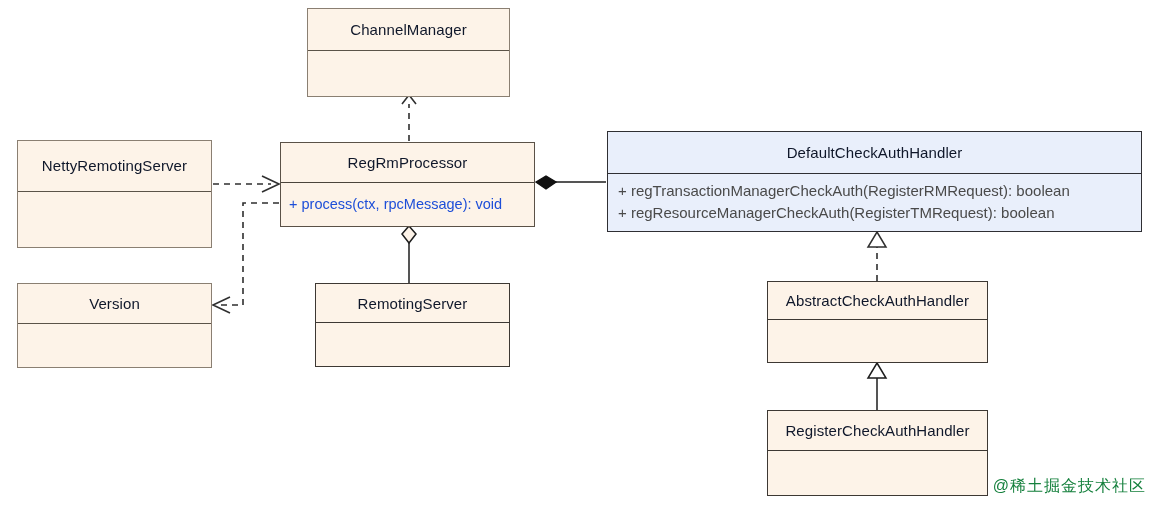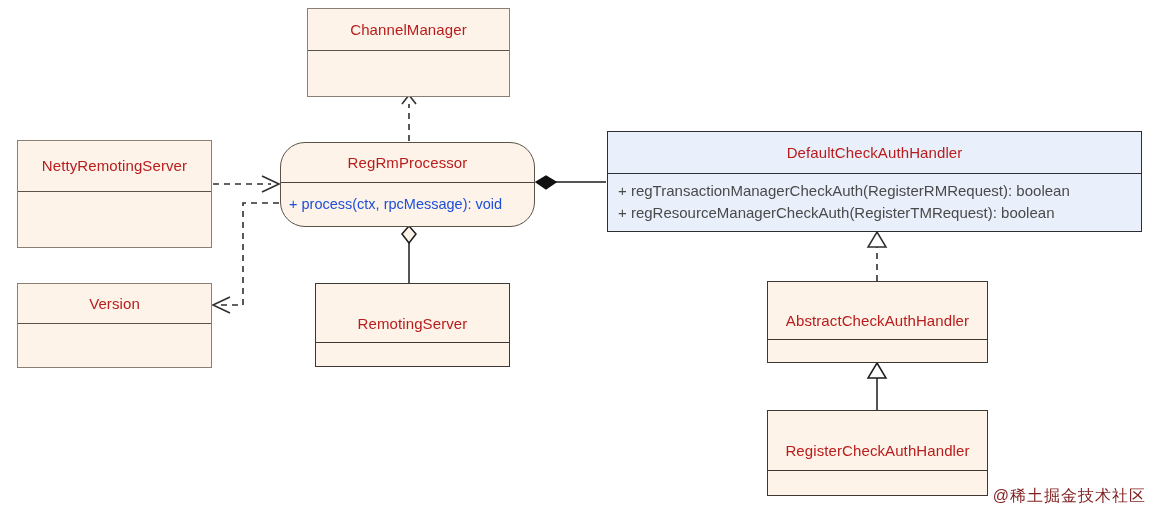--- a/index.html
+++ b/index.html
@@ -4,46 +4,46 @@
 <style>
   html,body{margin:0;padding:0;background:#ffffff;}
   body{width:1154px;height:509px;position:relative;overflow:hidden;
        font-family:"Liberation Sans","DejaVu Sans",sans-serif;}
   #canvas{position:absolute;left:0;top:0;width:1154px;height:509px;}
   svg.edges{position:absolute;left:0;top:0;width:1154px;height:509px;pointer-events:none;}
 
   .uml-class{position:absolute;box-sizing:border-box;display:flex;flex-direction:column;}
   .uml-class .title-band{
      box-sizing:border-box;display:flex;align-items:center;justify-content:center;
-     font-size:15px;color:#b91c1c;letter-spacing:.1px;white-space:nowrap;}
+     font-size:15px;color:#0f172a;letter-spacing:.1px;white-space:nowrap;}
   .uml-class .members-band{box-sizing:border-box;display:flex;flex-direction:column;
      justify-content:center;}
   .uml-class .member{font-size:14.5px;color:#1d4ed8;white-space:nowrap;padding-left:8px;
      line-height:1.45;}
 
   
   .cream{background:#fdf3e8;border:1.6px solid #8a7f72;}
   .cream .title-band{border-bottom:1.6px solid #5b5348;height:48%;}
   .cream .members-band{flex:1;}
 
   .cream-dark{background:#fdf3e8;border:1.6px solid #5a5147;}
   .cream-dark .title-band{border-bottom:1.6px solid #4a443b;height:48%;}
   .cream-dark .members-band{flex:1;}
 
   .cream-thin{background:#fdf3e8;border:1.4px solid #3d3833;}
-  .cream-thin .title-band{border-bottom:1.4px solid #3d3833;height:48%;margin-top:20px;}
+  .cream-thin .title-band{border-bottom:1.4px solid #3d3833;height:48%;}
   .cream-thin .members-band{flex:1;}
 
   
   .blue{background:#e9effb;border:1.5px solid #2f2f33;}
   .blue .title-band{border-bottom:1.5px solid #2f2f33;height:42%;}
   .blue .members-band{flex:1;justify-content:center;}
   .blue .member{font-size:15px;color:#4a4a4a;padding-left:10px;line-height:1.5;}
 
-  .watermark{position:absolute;right:8px;bottom:2px;font-size:16px;color:#7f1d1d;
+  .watermark{position:absolute;right:8px;bottom:12px;font-size:16px;color:#15803d;
      letter-spacing:1px;white-space:nowrap;}
 </style>
 </head>
 <body>
 
 <div id="canvas">
 
   <svg class="edges" viewBox="0 0 1154 509" xmlns="http://www.w3.org/2000/svg">
 
     <g>
@@ -85,21 +85,21 @@
   <div class="uml-class cream" style="left:307px;top:8px;width:203px;height:89px;">
     <div class="title-band">ChannelManager</div>
     <div class="members-band"></div>
   </div>
 
   <div class="uml-class cream" style="left:17px;top:140px;width:195px;height:108px;">
     <div class="title-band">NettyRemotingServer</div>
     <div class="members-band"></div>
   </div>
 
-  <div class="uml-class cream-dark" style="left:280px;top:142px;width:255px;height:85px;border-radius:25px;">
+  <div class="uml-class cream-dark" style="left:280px;top:142px;width:255px;height:85px;">
     <div class="title-band">RegRmProcessor</div>
     <div class="members-band">
       <div class="member">+ process(ctx, rpcMessage): void</div>
     </div>
   </div>
 
   <div class="uml-class blue" style="left:607px;top:131px;width:535px;height:101px;">
     <div class="title-band">DefaultCheckAuthHandler</div>
     <div class="members-band">
       <div class="member">+ regTransactionManagerCheckAuth(RegisterRMRequest): boolean</div>

